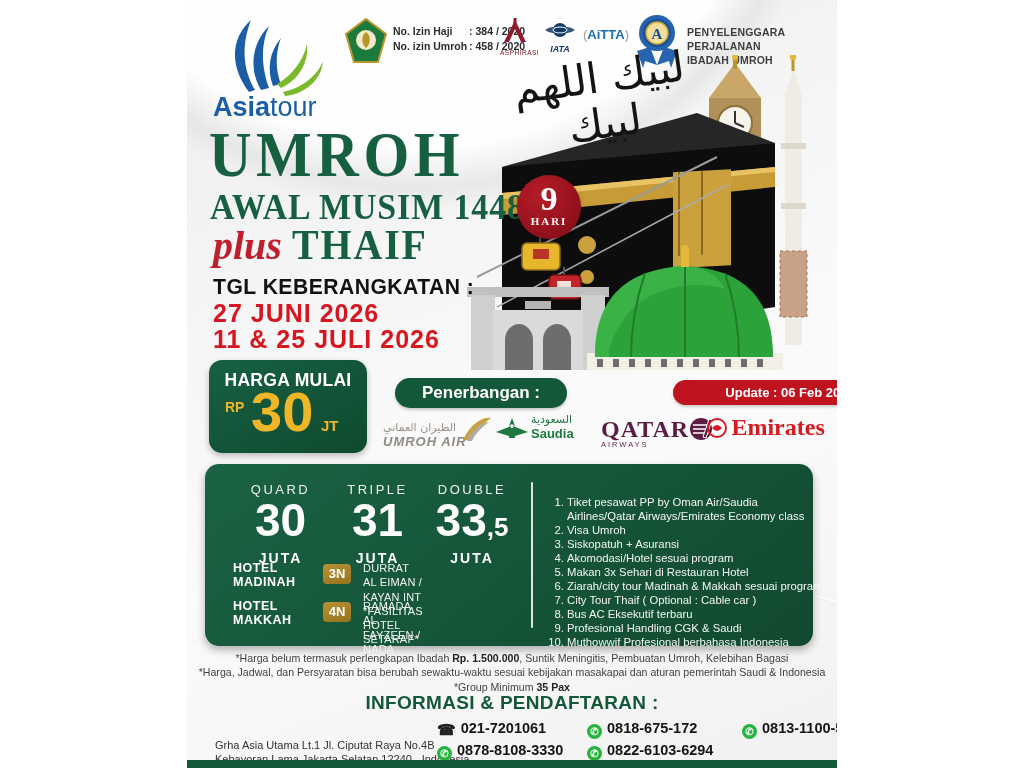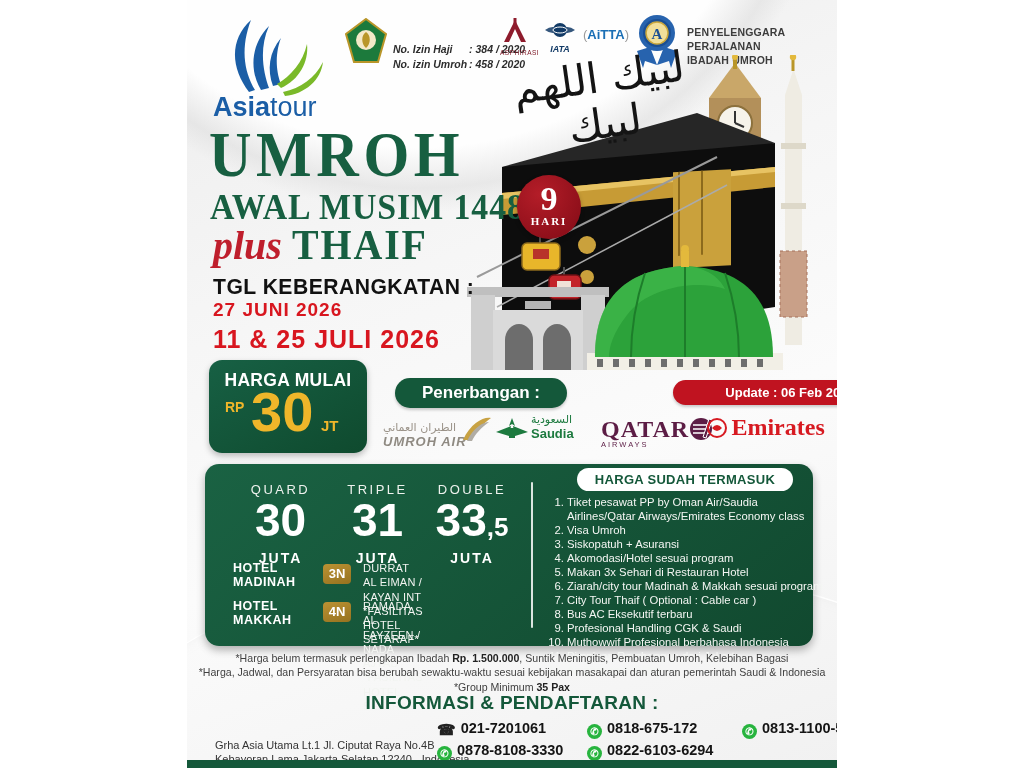--- a/index.html
+++ b/index.html
@@ -10,21 +10,21 @@
   .swoosh1{position:absolute;left:-220px;top:-180px;width:900px;height:420px;border-radius:50%;
     background:radial-gradient(ellipse at 50% 0%,rgba(255,255,255,.95) 55%,rgba(220,220,220,.5) 62%,rgba(255,255,255,0) 66%);}
   .swoosh2{position:absolute;left:-80px;top:560px;width:900px;height:380px;border-radius:50%;
     border-top:2px solid rgba(255,255,255,.9);box-shadow:0 -6px 14px rgba(200,200,200,.35) inset;}
 
   
   .brand{position:absolute;left:24px;top:18px;width:130px;}
   .brand-text{position:absolute;left:2px;top:74px;font-size:27px;font-weight:bold;color:#1b5ea6;letter-spacing:0px;}
   .brand-text .t2{font-weight:normal;}
   .kemenag{position:absolute;left:158px;top:18px;}
-  .izin{position:absolute;left:206px;top:42px;font-style:italic;font-size:10.5px;color:#2c2c2c;line-height:1.45;font-weight:bold;}
+  .izin{position:absolute;left:206px;top:24px;font-size:10.5px;color:#2c2c2c;line-height:1.45;font-weight:bold;}
   .izin table{border-collapse:collapse;}
   .izin td{padding:0 2px 0 0;}
   .assoc{position:absolute;top:18px;color:#222;}
   .asphirasi{left:313px;}
   .iata{left:356px;top:22px;}
   .aitta{left:396px;top:27px;font-size:13px;font-weight:bold;color:#1b6fb5;}
   .aitta .paren{color:#9a9a9a;font-weight:normal;}
   .cap{display:block;text-align:center;font-size:6.5px;color:#7a1220;letter-spacing:.5px;margin-top:1px;}
   .iata-cap{color:#123a66;font-size:9px;font-weight:bold;font-style:italic;text-align:center;margin-top:0;}
   .medal{position:absolute;left:448px;top:13px;}
@@ -43,21 +43,21 @@
   .t-plus{position:absolute;left:26px;top:222px;font-family:"Liberation Serif",serif;font-style:italic;
     font-weight:bold;font-size:40px;color:#bf1e2c;}
   .t-thaif{position:absolute;left:105px;top:221px;font-family:"Liberation Serif",serif;font-weight:bold;
     font-size:42px;color:#175f41;letter-spacing:2px;transform:scaleX(.95);transform-origin:left top;}
   .badge-days{position:absolute;left:330px;top:175px;width:64px;height:64px;border-radius:50%;
     background:radial-gradient(circle at 35% 30%,#b41d28,#8e0f1a 75%);color:#fff;text-align:center;
     box-shadow:0 2px 4px rgba(0,0,0,.25);}
   .badge-days .n{font-family:"Liberation Serif",serif;font-weight:bold;font-size:34px;line-height:36px;display:block;margin-top:6px;}
   .badge-days .u{font-family:"Liberation Serif",serif;font-weight:bold;font-size:11px;letter-spacing:2px;display:block;margin-top:-2px;}
   .t-dep{position:absolute;left:26px;top:274px;font-size:22px;font-weight:bold;color:#111;letter-spacing:.5px;transform:scaleX(.96);transform-origin:left top;}
-  .t-date1{position:absolute;left:26px;top:299px;font-size:19px;font-weight:bold;color:#d8161f;letter-spacing:1px;}
+  .t-date1{position:absolute;left:26px;top:299px;font-size:25px;font-weight:bold;color:#d8161f;letter-spacing:1px;}
   .t-date2{position:absolute;left:26px;top:325px;font-size:25px;font-weight:bold;color:#d8161f;letter-spacing:1px;}
 
   
   .price-box{position:absolute;left:22px;top:360px;width:158px;height:93px;border-radius:13px;
     background:linear-gradient(150deg,#176044,#0f4a2e);box-shadow:0 3px 6px rgba(0,0,0,.25);color:#fff;}
   .price-box .lbl{display:block;text-align:center;font-weight:bold;font-size:17.5px;margin-top:10px;letter-spacing:.3px;}
   .price-box .row{position:relative;height:60px;}
   .price-box .rp{position:absolute;left:16px;top:8px;color:#efb62a;font-weight:bold;font-size:14px;}
   .price-box .amt{position:absolute;left:42px;top:-12px;color:#efb62a;font-weight:bold;font-size:56px;}
   .price-box .jt{position:absolute;left:112px;top:26px;color:#efb62a;font-weight:bold;font-size:15px;}
@@ -369,21 +369,20 @@
         <div class="hn"><span>HOTEL</span><br><span>MADINAH</span></div>
         <div class="nights">3N</div>
         <div class="hd"><span>DURRAT AL EIMAN / KAYAN INT</span><br><span>*FASILITAS HOTEL SETARAF*</span></div>
       </div>
       <div class="hotel hotel2">
         <div class="hn"><span>HOTEL</span><br><span>MAKKAH</span></div>
         <div class="nights">4N</div>
         <div class="hd"><span>RAMADA AL FAYZEEN / NADA AJYAD</span><br><span>*FASILITAS HOTEL SETARAF*</span></div>
       </div>
 
-      <div class="inc-pill">HARGA SUDAH TERMASUK</div>
       <ol class="inc-list">
         <li>Tiket pesawat PP by Oman Air/Saudia Airlines/Qatar Airways/Emirates Economy class</li>
         <li>Visa Umroh</li>
         <li>Siskopatuh + Asuransi</li>
         <li>Akomodasi/Hotel sesuai program</li>
         <li>Makan 3x Sehari di Restauran Hotel</li>
         <li>Ziarah/city tour Madinah &amp; Makkah sesuai program</li>
         <li>City Tour Thaif ( Optional : Cable car )</li>
         <li>Bus AC Eksekutif terbaru</li>
         <li>Profesional Handling CGK &amp; Saudi</li>

